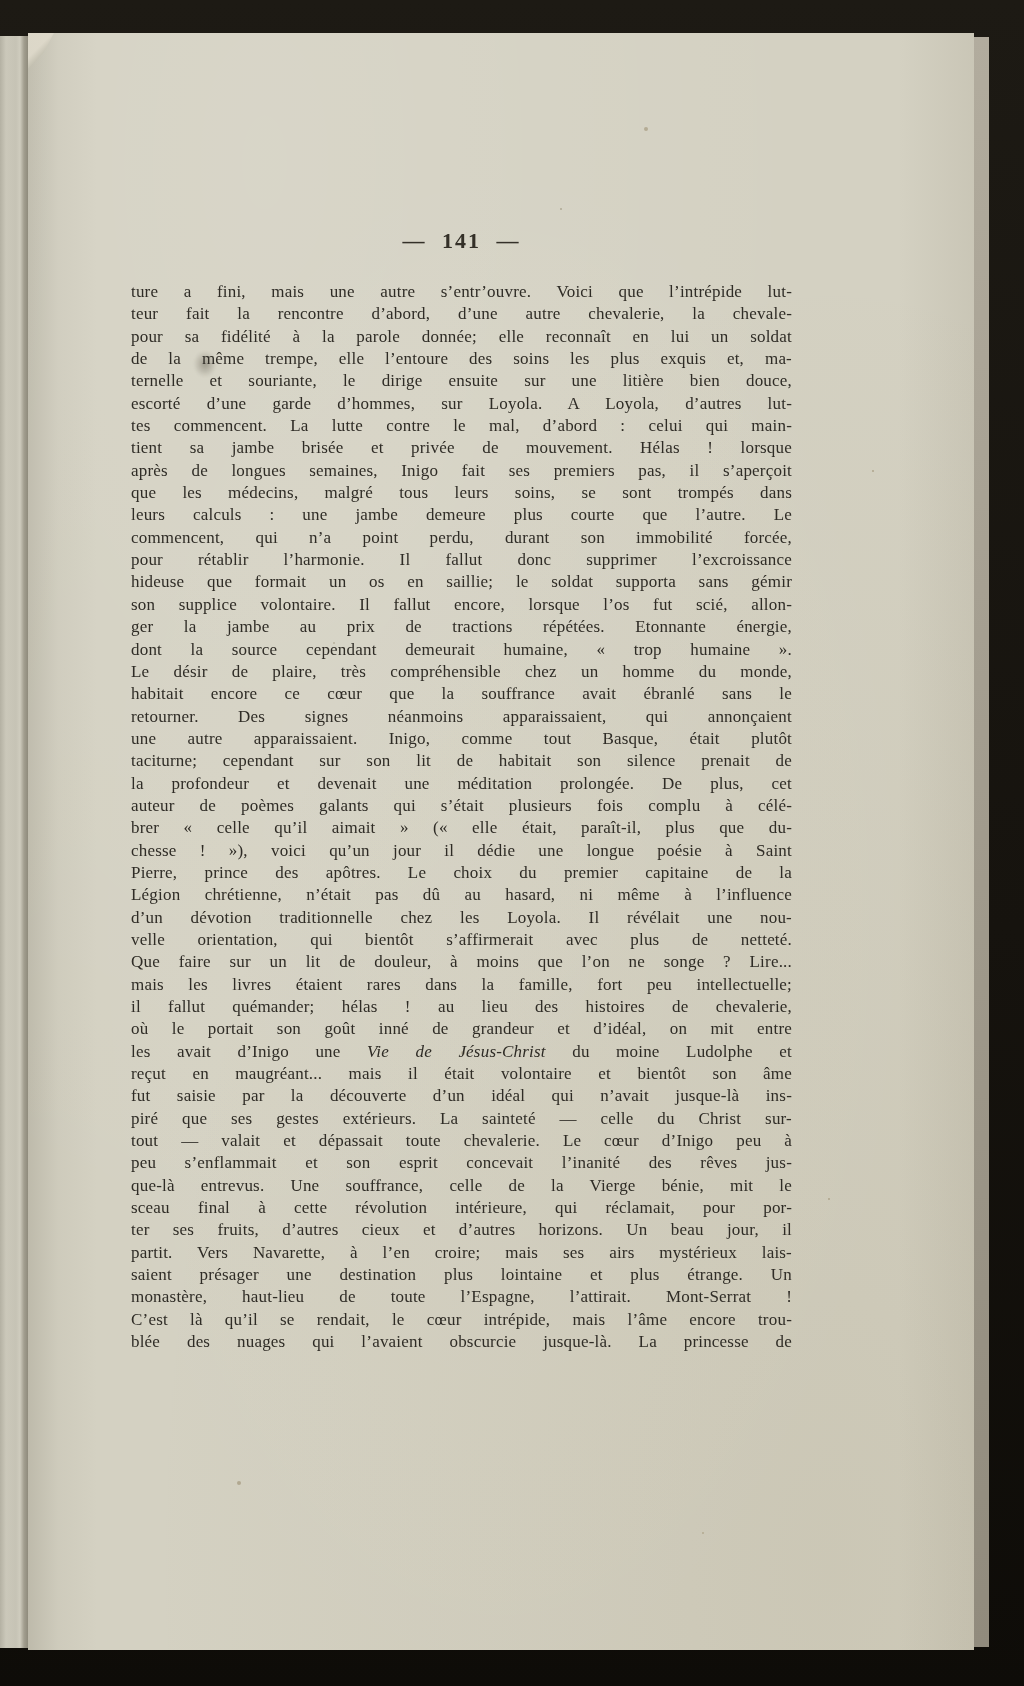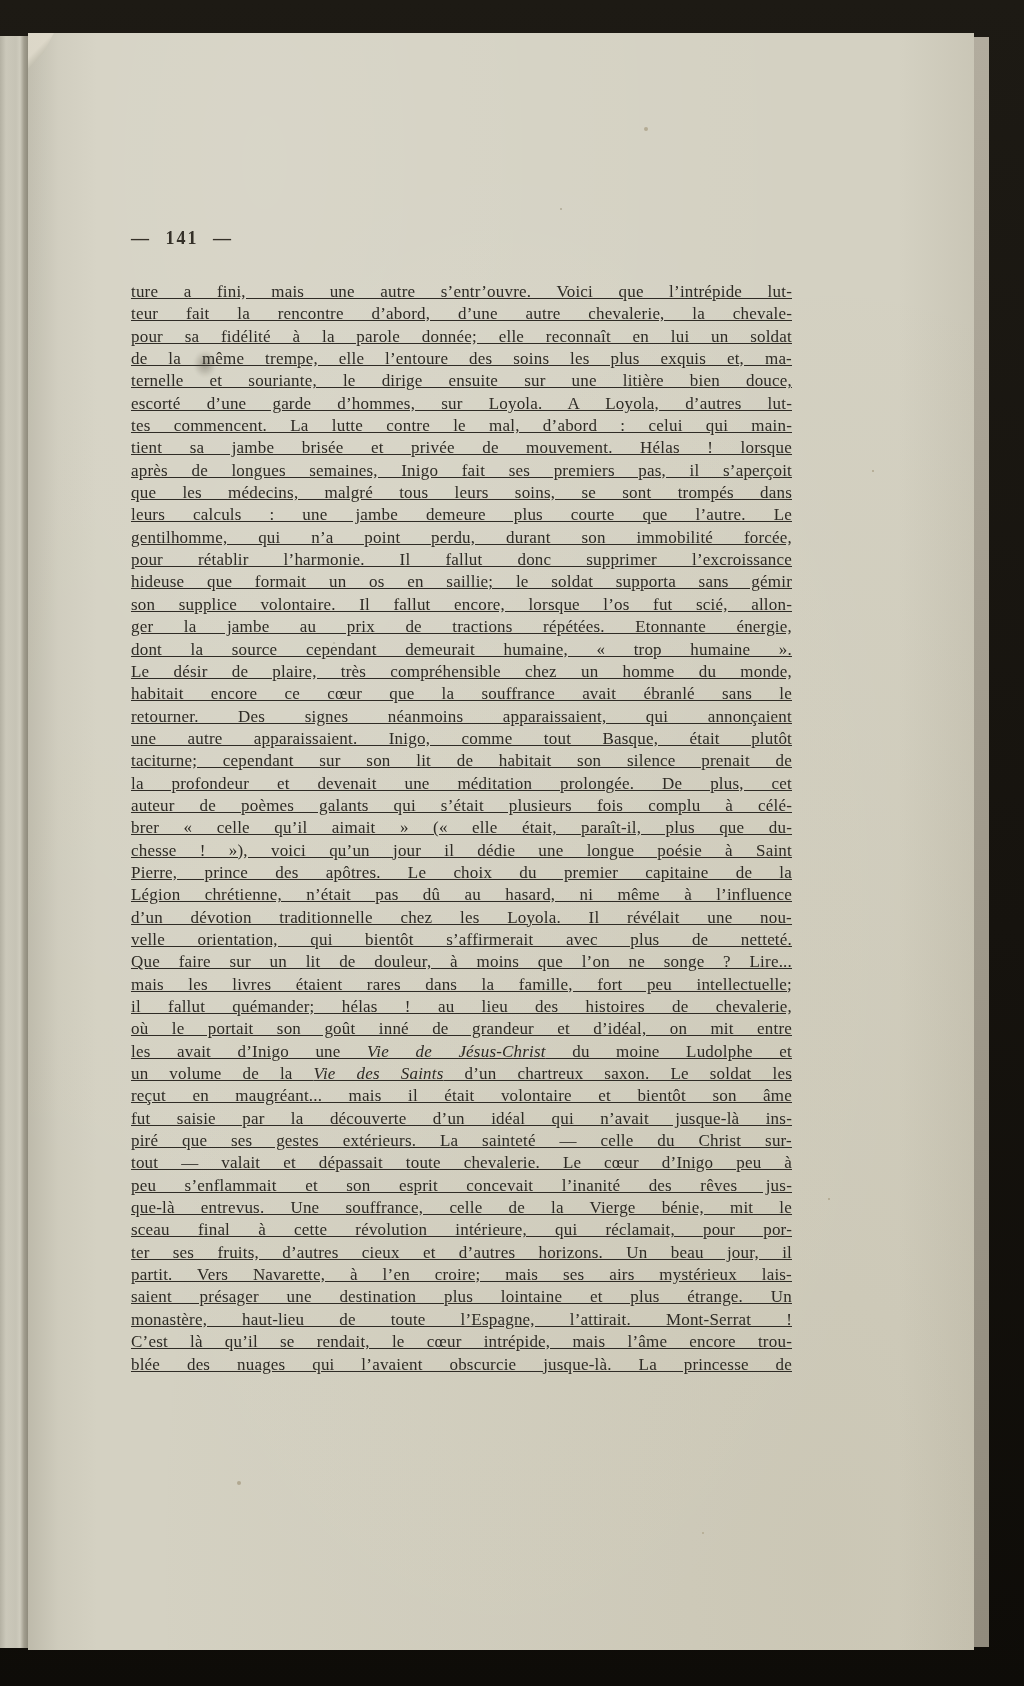--- a/index.html
+++ b/index.html
@@ -49,42 +49,41 @@
     left: 28px; top: 33px;
     width: 26px; height: 36px;
     background: linear-gradient(135deg, #dfdacb 40%, #c2bfaf 60%, transparent 61%);
     clip-path: polygon(0 0, 100% 0, 60% 55%, 0 100%);
     opacity: 0.9;
   }
   .page-header {
     position: absolute;
     left: 131px; top: 228px;
     width: 661px;
-    text-align: left;
-    font-size: 18px;
+    text-align: center;
+    font-size: 22px;
     font-weight: bold;
     letter-spacing: 2px;
     word-spacing: 8px;
     color: #343028;
   }
   .text-block {
     position: absolute;
     left: 131px; top: 281px;
     width: 661px;
     font-size: 17px;
     line-height: 22.35px;
     letter-spacing: 0.2px;
     color: #2f2c26;
   }
   .line {
     height: 22.35px;
     overflow: hidden;
     text-align: justify;
     text-align-last: justify;
-    text-decoration: underline;
   }
   .italic { font-style: italic; }
   .smudge {
     position: absolute;
     left: 193px; top: 350px;
     width: 24px; height: 28px;
     border-radius: 50%;
     background: radial-gradient(rgba(70,64,50,0.38), transparent 68%);
     filter: blur(1px);
   }
@@ -122,21 +121,21 @@
     <div class="line">teur fait la rencontre d’abord, d’une autre chevalerie, la chevale-</div>
     <div class="line">pour sa fidélité à la parole donnée; elle reconnaît en lui un soldat</div>
     <div class="line">de la même trempe, elle l’entoure des soins les plus exquis et, ma-</div>
     <div class="line">ternelle et souriante, le dirige ensuite sur une litière bien douce,</div>
     <div class="line">escorté d’une garde d’hommes, sur Loyola. A Loyola, d’autres lut-</div>
     <div class="line">tes commencent. La lutte contre le mal, d’abord : celui qui main-</div>
     <div class="line">tient sa jambe brisée et privée de mouvement. Hélas ! lorsque</div>
     <div class="line">après de longues semaines, Inigo fait ses premiers pas, il s’aperçoit</div>
     <div class="line">que les médecins, malgré tous leurs soins, se sont trompés dans</div>
     <div class="line">leurs calculs : une jambe demeure plus courte que l’autre. Le</div>
-    <div class="line">gentilhomme, qui n’a point perdu, durant son immobilité forcée,</div>
+    <div class="line">commencent, qui n’a point perdu, durant son immobilité forcée,</div>
     <div class="line">pour rétablir l’harmonie. Il fallut donc supprimer l’excroissance</div>
     <div class="line">hideuse que formait un os en saillie; le soldat supporta sans gémir</div>
     <div class="line">son supplice volontaire. Il fallut encore, lorsque l’os fut scié, allon-</div>
     <div class="line">ger la jambe au prix de tractions répétées. Etonnante énergie,</div>
     <div class="line">dont la source cependant demeurait humaine, « trop humaine ».</div>
     <div class="line">Le désir de plaire, très compréhensible chez un homme du monde,</div>
     <div class="line">habitait encore ce cœur que la souffrance avait ébranlé sans le</div>
     <div class="line">retourner. Des signes néanmoins apparaissaient, qui annonçaient</div>
     <div class="line">une autre apparaissaient. Inigo, comme tout Basque, était plutôt</div>
     <div class="line">taciturne; cependant sur son lit de habitait son silence prenait de</div>
@@ -146,21 +145,20 @@
     <div class="line">chesse ! »), voici qu’un jour il dédie une longue poésie à Saint</div>
     <div class="line">Pierre, prince des apôtres. Le choix du premier capitaine de la</div>
     <div class="line">Légion chrétienne, n’était pas dû au hasard, ni même à l’influence</div>
     <div class="line">d’un dévotion traditionnelle chez les Loyola. Il révélait une nou-</div>
     <div class="line">velle orientation, qui bientôt s’affirmerait avec plus de netteté.</div>
     <div class="line">Que faire sur un lit de douleur, à moins que l’on ne songe ? Lire...</div>
     <div class="line">mais les livres étaient rares dans la famille, fort peu intellectuelle;</div>
     <div class="line">il fallut quémander; hélas ! au lieu des histoires de chevalerie,</div>
     <div class="line">où le portait son goût inné de grandeur et d’idéal, on mit entre</div>
     <div class="line"><span class="">les avait d’Inigo une </span><span class="italic">Vie de Jésus-Christ</span><span class=""> du moine Ludolphe et</span></div>
-    <div class="line"><span class="">un volume de la </span><span class="italic">Vie des Saints</span><span class=""> d’un chartreux saxon. Le soldat les</span></div>
     <div class="line">reçut en maugréant... mais il était volontaire et bientôt son âme</div>
     <div class="line">fut saisie par la découverte d’un idéal qui n’avait jusque-là ins-</div>
     <div class="line">piré que ses gestes extérieurs. La sainteté — celle du Christ sur-</div>
     <div class="line">tout — valait et dépassait toute chevalerie. Le cœur d’Inigo peu à</div>
     <div class="line">peu s’enflammait et son esprit concevait l’inanité des rêves jus-</div>
     <div class="line">que-là entrevus. Une souffrance, celle de la Vierge bénie, mit le</div>
     <div class="line">sceau final à cette révolution intérieure, qui réclamait, pour por-</div>
     <div class="line">ter ses fruits, d’autres cieux et d’autres horizons. Un beau jour, il</div>
     <div class="line">partit. Vers Navarette, à l’en croire; mais ses airs mystérieux lais-</div>
     <div class="line">saient présager une destination plus lointaine et plus étrange. Un</div>

